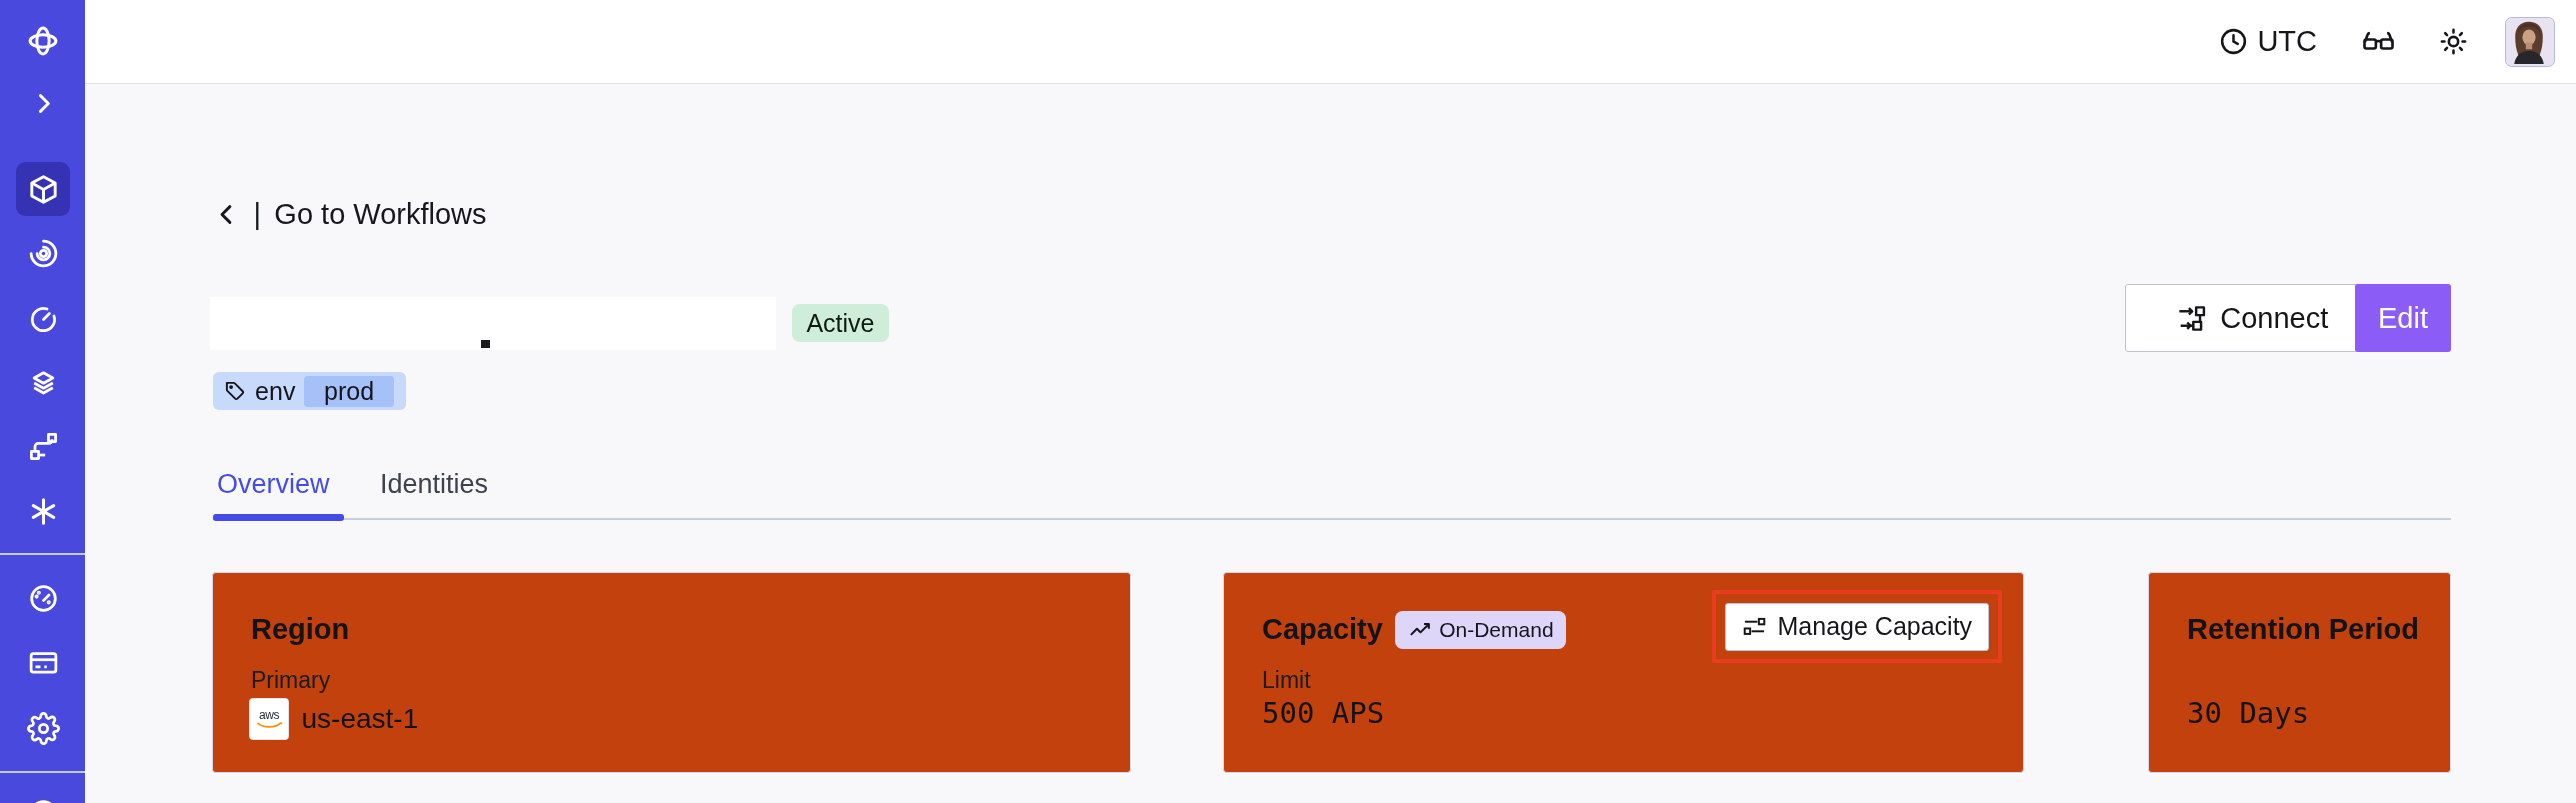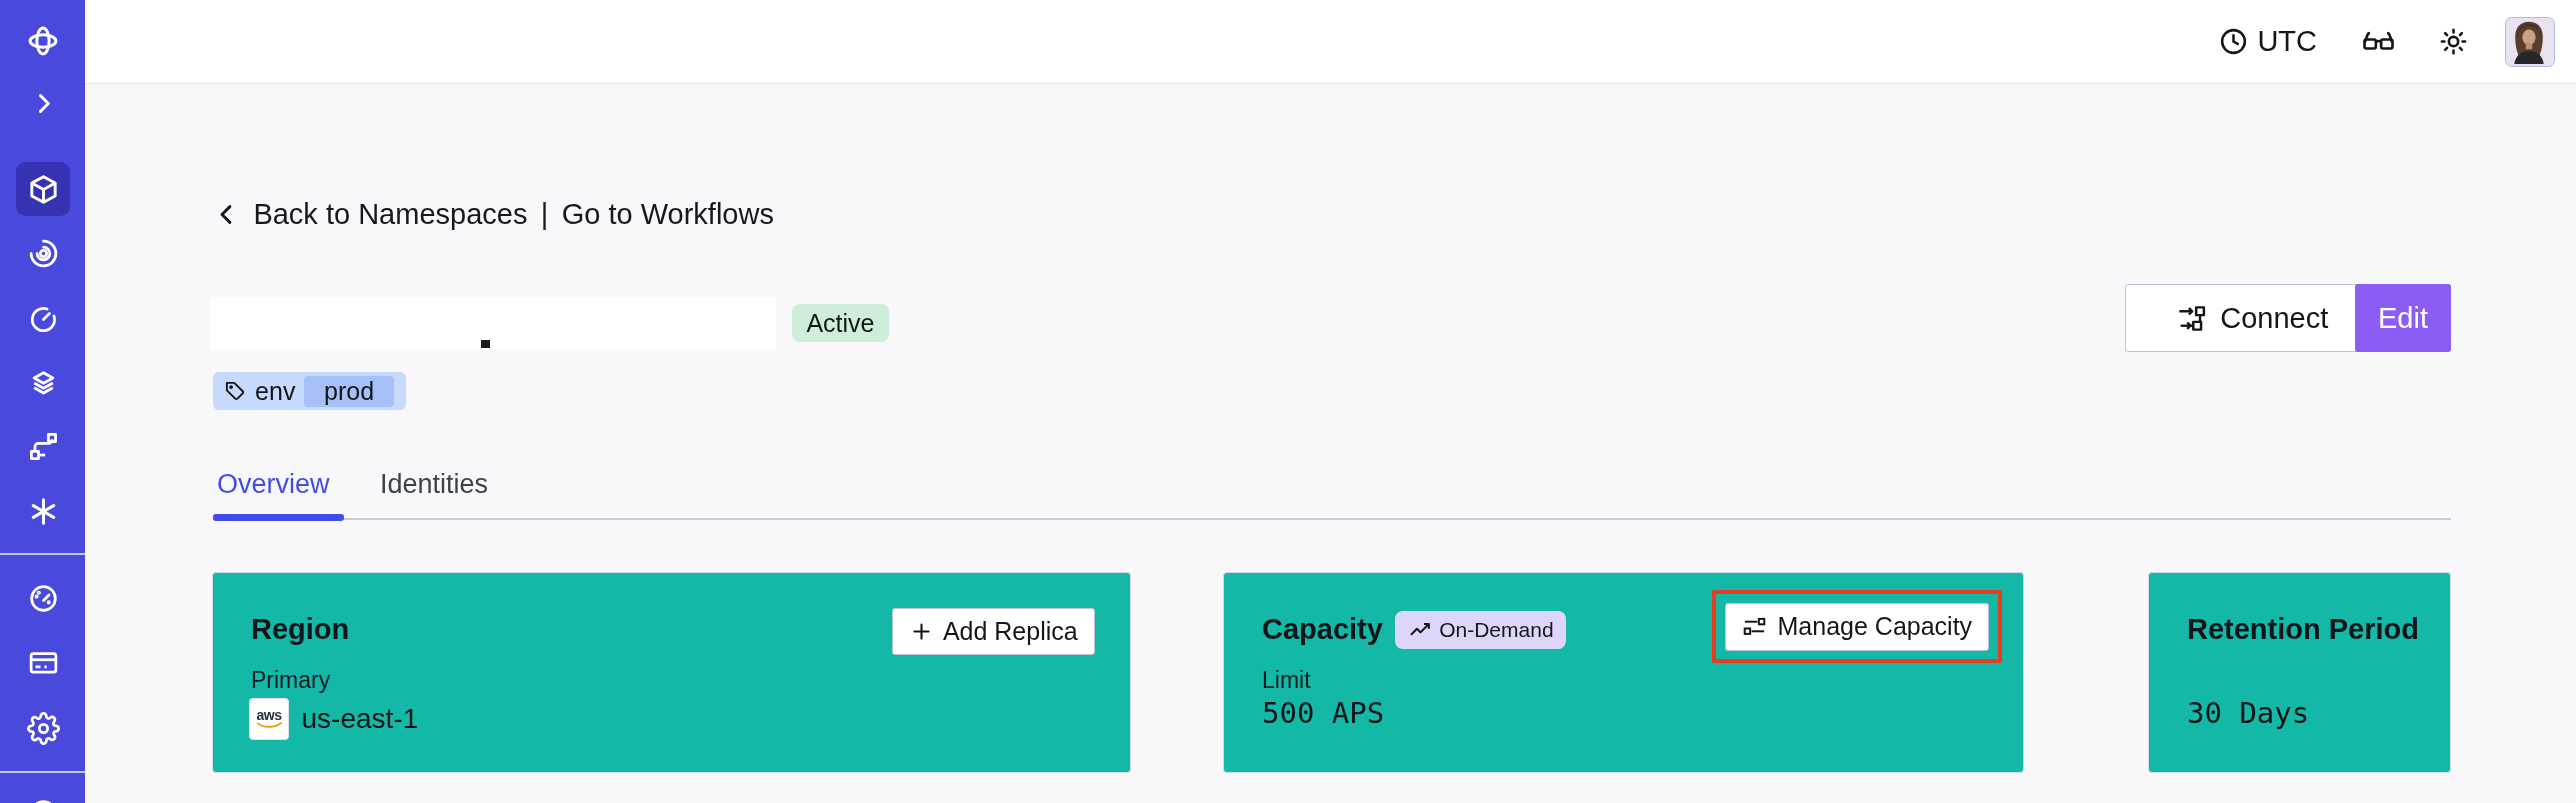--- a/index.html
+++ b/index.html
@@ -48,39 +48,39 @@
   .tag-inner { background:#a5c1f8; border-radius:3.8px; padding:1px 20px; }
 
   
   .tab { position:absolute; top:469px; font-size:27px; font-weight:500; cursor:pointer; }
   .tab-overview { left:217px; color:#444ce7; }
   .tab-identities { left:380px; color:#3d424d; }
   .tabs-rule { position:absolute; left:213px; top:518px; width:2238px; height:1.9px; background:#c9cede; }
   .tab-underline { position:absolute; left:213px; top:514px; width:131px; height:6.7px; background:#444ce7; border-radius:2.9px; }
 
   
-  .card { position:absolute; top:572px; height:201px; background:#14b8a6; border:1.9px solid #d3d9e7; border-radius:3.8px; }
+  .card { position:absolute; top:572px; height:201px; background:#c2410c; border:1.9px solid #d3d9e7; border-radius:3.8px; }
   .card-region { left:212px; width:919px; }
   .card-capacity { left:1223px; width:801px; }
   .card-retention { left:2148px; width:303px; }
   .card-title { position:absolute; left:38px; top:40px; font-size:29px; font-weight:600; color:#131419; }
   .card-label { position:absolute; left:38px; top:94px; font-size:23px; color:#1b1c21; }
   .card-value-mono { position:absolute; left:38px; top:123px; font-size:29px; font-family:"DejaVu Sans Mono", monospace; color:#131419; }
 
   .small-btn { height:47px; padding:0 16.3px; gap:8.6px; font-size:25px; }
   .add-replica { position:absolute; right:35px; top:35px; }
 
   .ondemand-badge { position:absolute; left:171px; top:38px; height:38px; display:inline-flex; align-items:center; gap:6.7px; background:#ddd6f9; border-radius:7.7px; padding:0 12.5px; font-size:21px; color:#15161c; }
 
   .red-annotation { position:absolute; right:21px; top:17.3px; border:4.8px solid #e93d20; border-radius:1.9px; padding:8.6px; }
   .manage-btn { height:48px; padding:0 16.3px; gap:10.5px; font-size:25px; }
 
   .provider-row { position:absolute; left:36px; top:125px; display:flex; align-items:center; gap:12.5px; }
   .aws-chip { width:40px; height:42px; border:1.9px solid #e3e3e8; border-radius:3.8px; background:#fff; display:flex; flex-direction:column; align-items:center; justify-content:center; }
-  .aws-word { font-size:14px; font-weight:700; color:#252f3e; letter-spacing:-0.5px; line-height:14.4px; }
+  .aws-word { font-size:12px; font-weight:400; color:#252f3e; letter-spacing:-0.5px; line-height:14.4px; }
   .provider-value { font-size:28px; color:#131419; }
 </style>
 </head>
 <body>
 
 <div id="app">
 
   <nav class="sidebar">
     <div class="side-item" style="top:14.4px">
       <svg width="36" height="36" viewBox="0 0 24 24" fill="none" stroke="currentColor" stroke-width="2">
@@ -202,21 +202,20 @@
       </div>
     </div>
   </header>
 
   <div class="breadcrumb">
     <span style="display:flex">
       <svg width="27" height="27" viewBox="0 0 24 24" fill="none" stroke="#17181d" stroke-width="2.6" stroke-linecap="round" stroke-linejoin="round">
           <path d="M15 5 8 12l7 7"></path>
         </svg>
     </span>
-    <span class="crumb">Back to Namespaces</span>
     <span class="crumb-sep">|</span>
     <span class="crumb">Go to Workflows</span>
   </div>
 
   <div class="title-redaction"></div>
   <div class="title-dot"></div>
   <span class="status-badge">Active</span>
 
   <button class="btn connect-btn">
     <span style="display:flex">
@@ -247,28 +246,20 @@
     <span class="tag-inner">prod</span>
   </div>
 
   <div class="tabs-rule"></div>
   <div class="tab-underline"></div>
   <span class="tab tab-overview">Overview</span>
   <span class="tab tab-identities">Identities</span>
 
   <section class="card card-region">
     <h2 class="card-title">Region</h2>
-    <button class="btn small-btn add-replica">
-      <span style="display:flex">
-        <svg width="25" height="25" viewBox="0 0 24 24" fill="none" stroke="currentColor" stroke-width="2" stroke-linecap="round">
-            <path d="M12 5.2v13.6M5.2 12h13.6"></path>
-          </svg>
-      </span>
-      <span>Add Replica</span>
-    </button>
     <div class="card-label">Primary</div>
     <div class="provider-row">
       <div class="aws-chip">
         <span class="aws-word">aws</span>
         <svg width="25" height="7.7" viewBox="0 0 26 8">
             <path d="M1 1.5c5.5 4.8 18 4.8 23.5-.3" stroke="#f79400" fill="none" stroke-width="1.8" stroke-linecap="round"></path>
             <path d="M24.5 1.2l1 .1-.3 1" stroke="#f79400" fill="none" stroke-width="1.4"></path>
           </svg>
       </div>
       <span class="provider-value">us-east-1</span>

